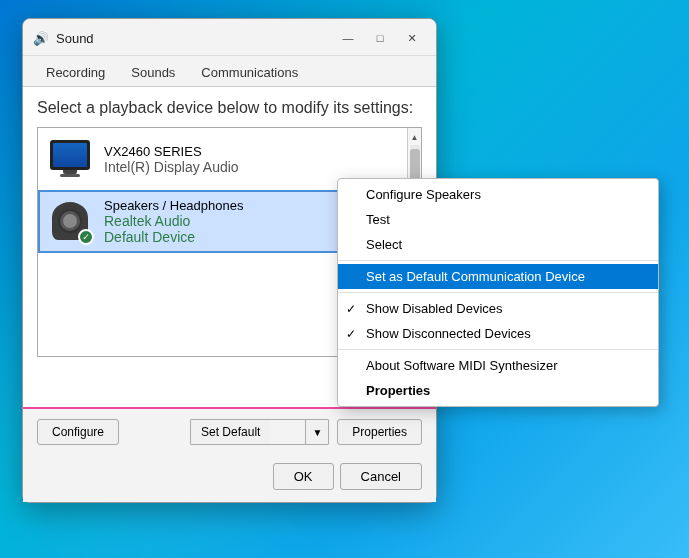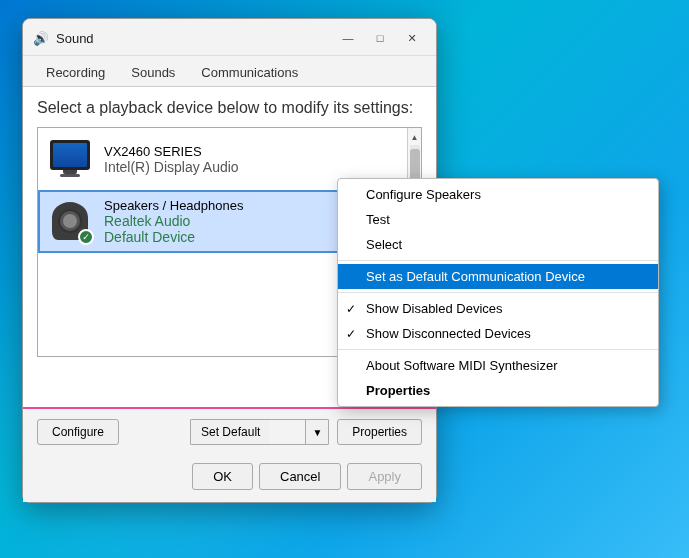--- a/index.html
+++ b/index.html
@@ -435,21 +435,20 @@
     <div class="btn-split">
       <button class="btn-split-main">Set Default</button>
       <button class="btn-split-arrow">▼</button>
     </div>
     <button class="btn">Properties</button>
   </div>
 
   <div class="action-buttons">
     <button class="btn-action">OK</button>
     <button class="btn-action">Cancel</button>
-    <button class="btn-action disabled">Apply</button>
   </div>
 </div>
 
 <div class="context-menu">
 
   <div class="menu-item">
     <span>Configure Speakers</span>
   </div>
 
   <div class="menu-item">

